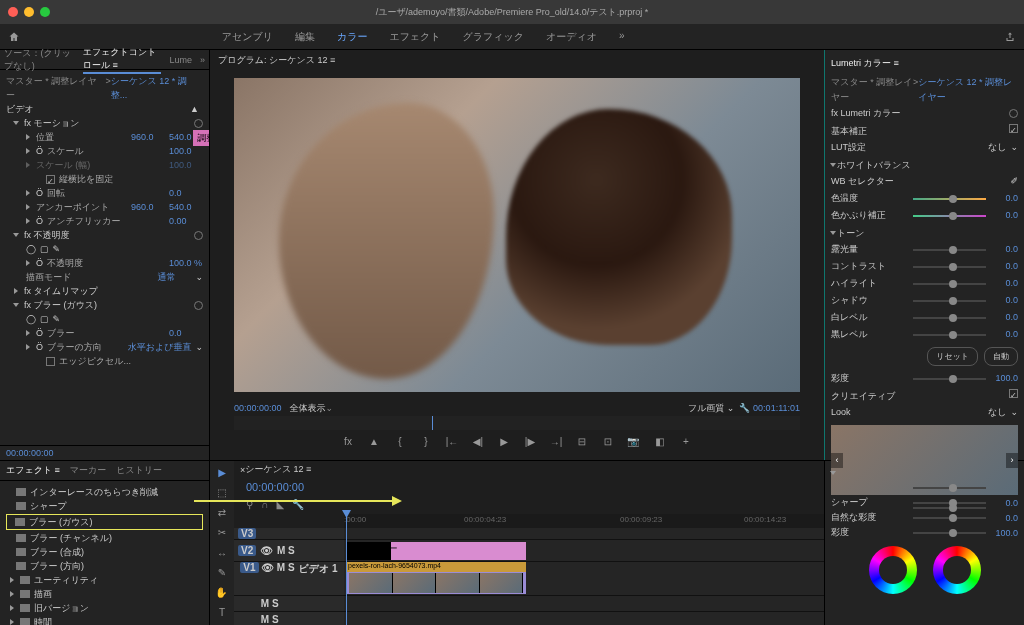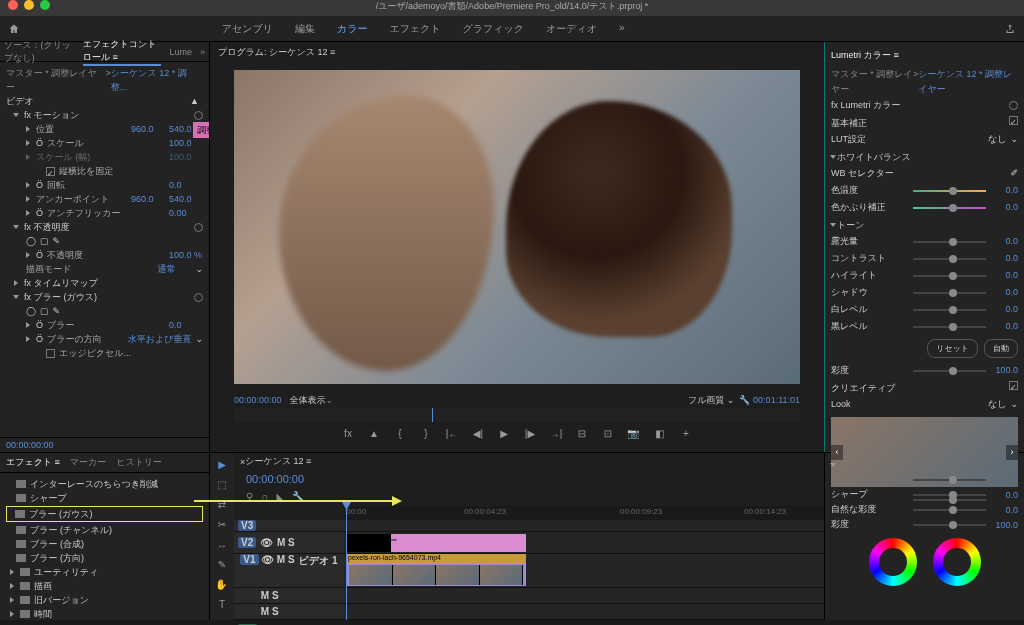--- a/index.html
+++ b/index.html
@@ -1,17 +1,17 @@
 <!DOCTYPE html>
 <html><head>
 <meta charset="utf-8">
 <style>
 * { margin: 0; padding: 0; box-sizing: border-box; font-family: -apple-system, "Helvetica Neue", Arial, sans-serif; }
 body { background: #1a1a1a; color: #ccc; font-size: 10px; width: 1024px; height: 625px; overflow: hidden; position: relative; }
-.titlebar { height: 16px; background: #383838; display: flex; align-items: flex-start; padding: 0 8px; font-size: 10px; color: #aaa; }
+.titlebar { height: 24px; background: #383838; display: flex; align-items: center; padding: 0 8px; font-size: 10px; color: #aaa; }
 .traffic-lights { display: flex; gap: 6px; margin-right: auto; }
 .tl { width: 10px; height: 10px; border-radius: 50%; }
 .tl.red { background: #ff5f56; } .tl.yellow { background: #ffbd2e; } .tl.green { background: #27c93f; }
 .titlebar-title { position: absolute; left: 50%; transform: translateX(-50%); font-size: 9px; }
 .topbar { height: 26px; background: #232323; display: flex; align-items: center; padding: 0 8px; border-bottom: 1px solid #000; }
 .home-icon { width: 16px; height: 16px; margin-right: 12px; }
 .workspaces { display: flex; gap: 22px; margin: 0 auto; font-size: 10px; }
 .workspaces span { color: #999; cursor: pointer; }
 .workspaces span.active { color: #6aa8ff; }
 .share-icon { margin-left: auto; }

